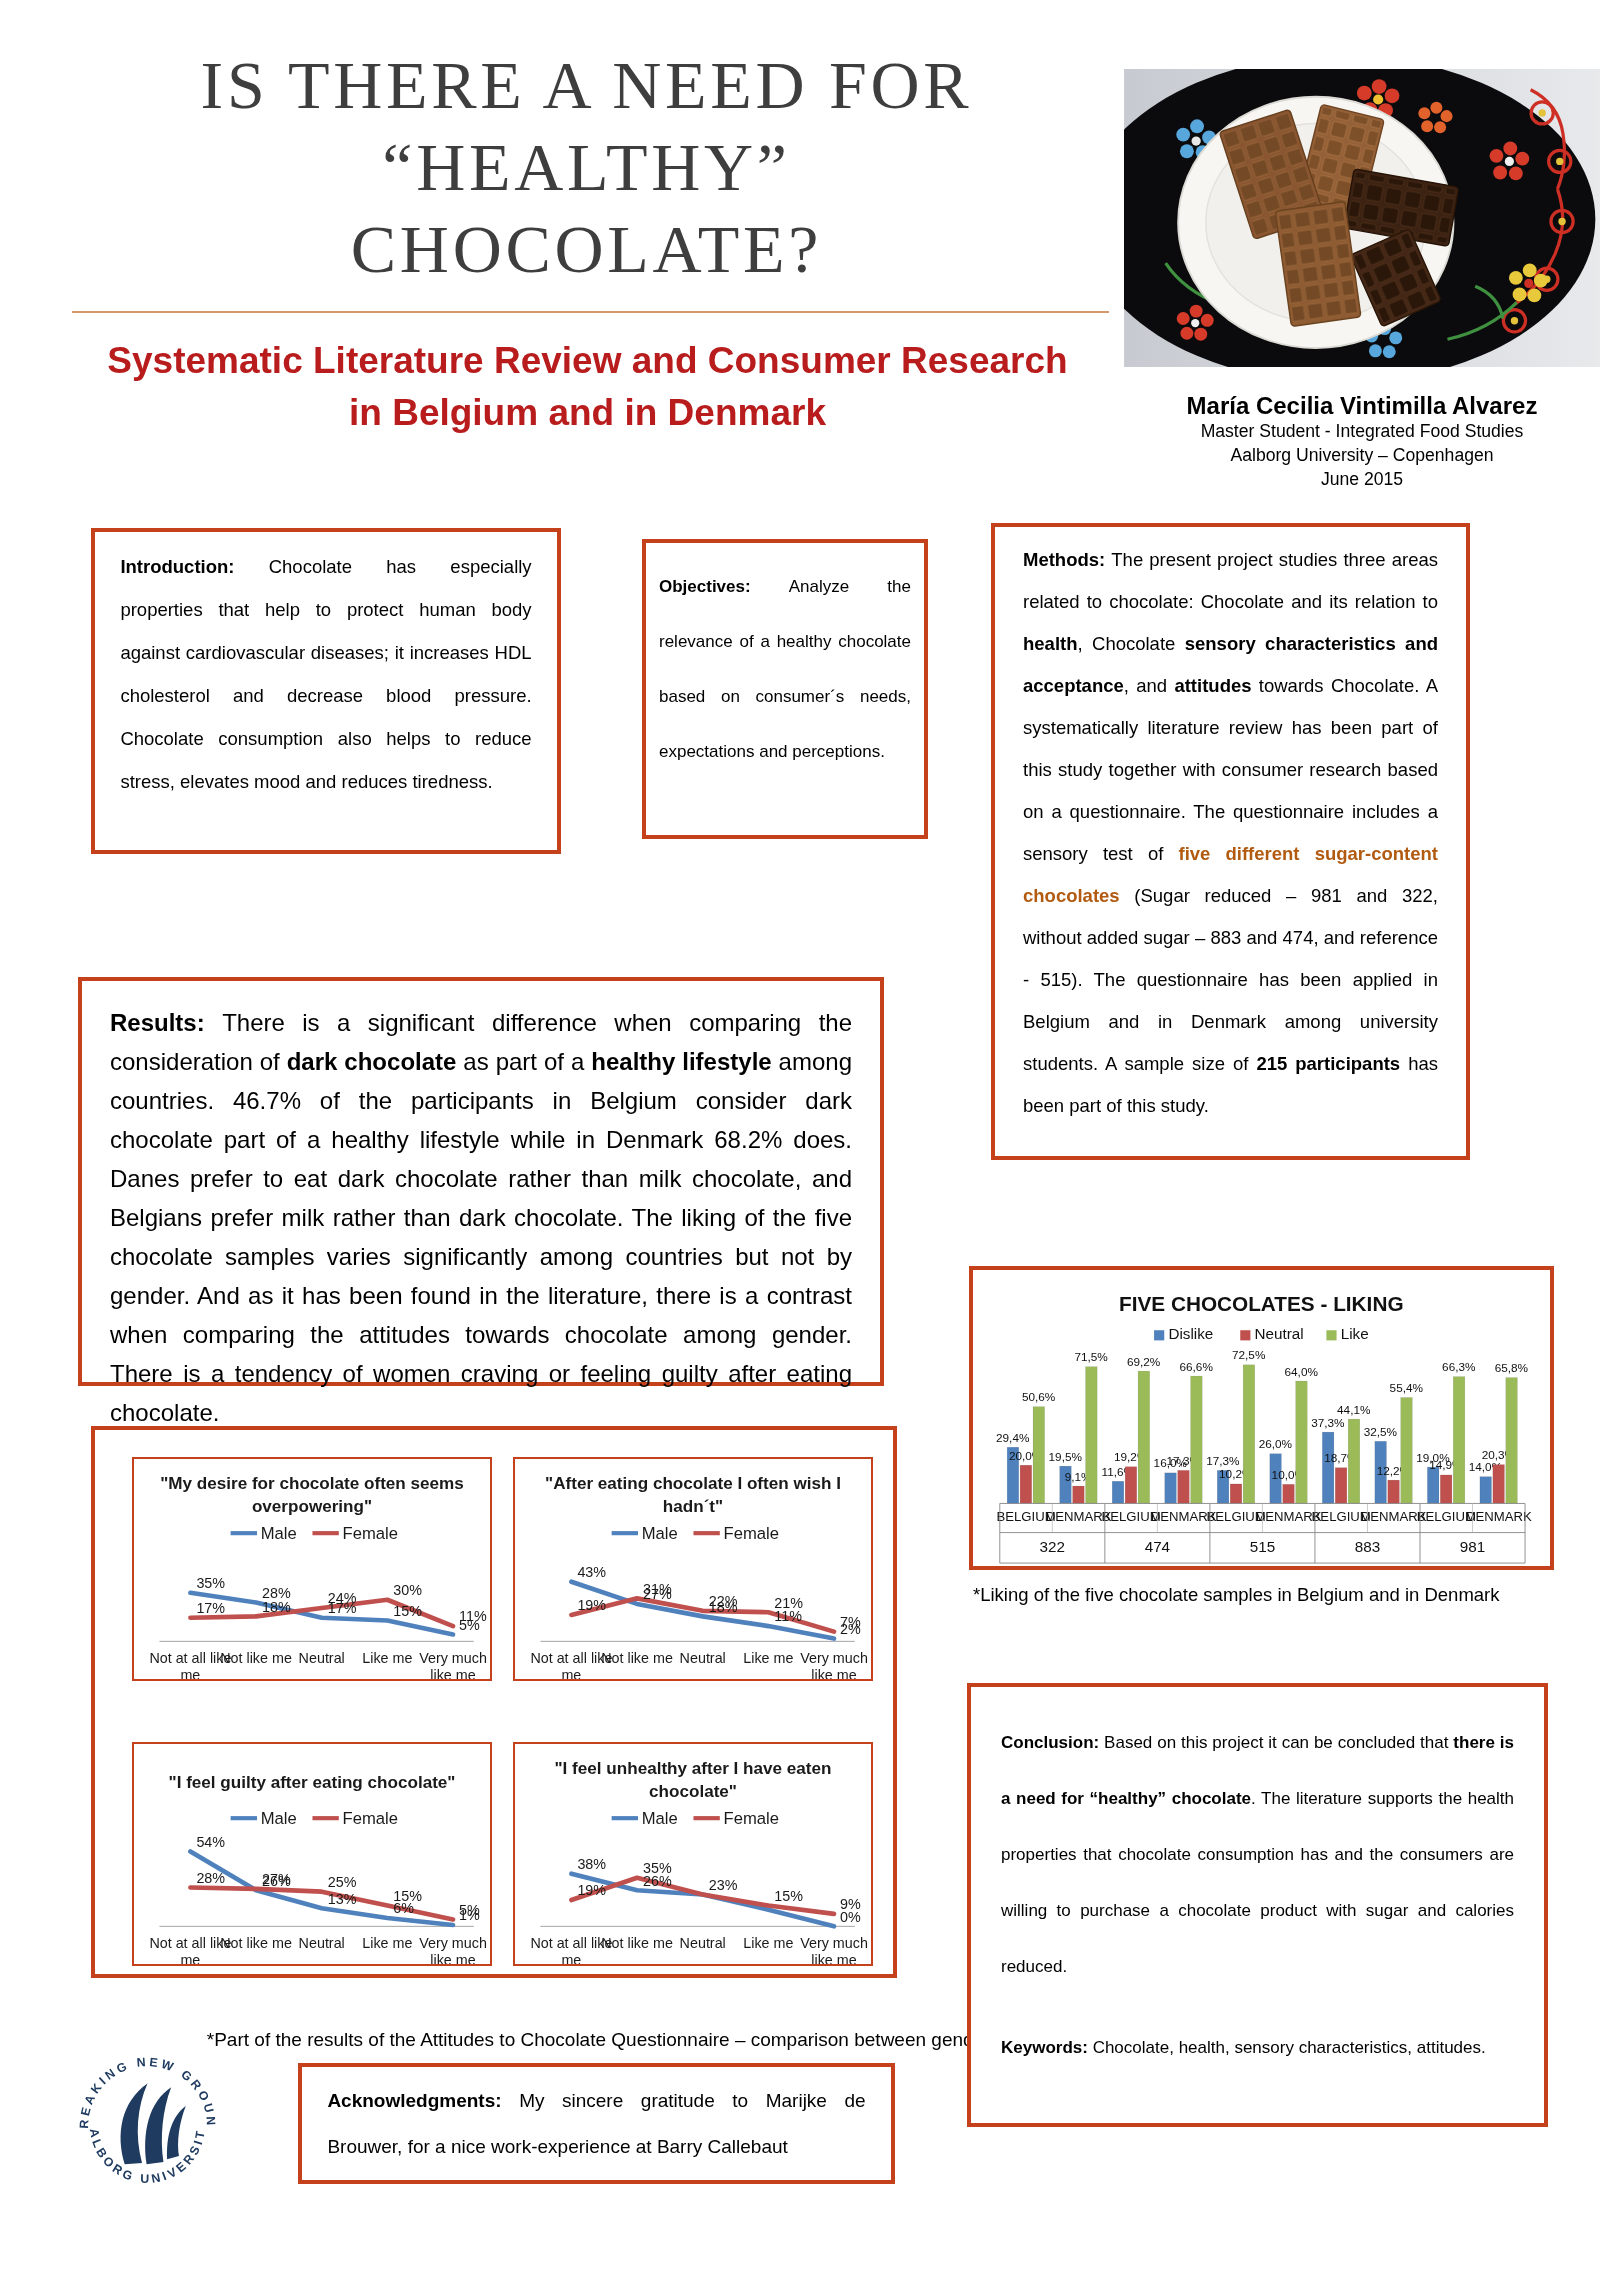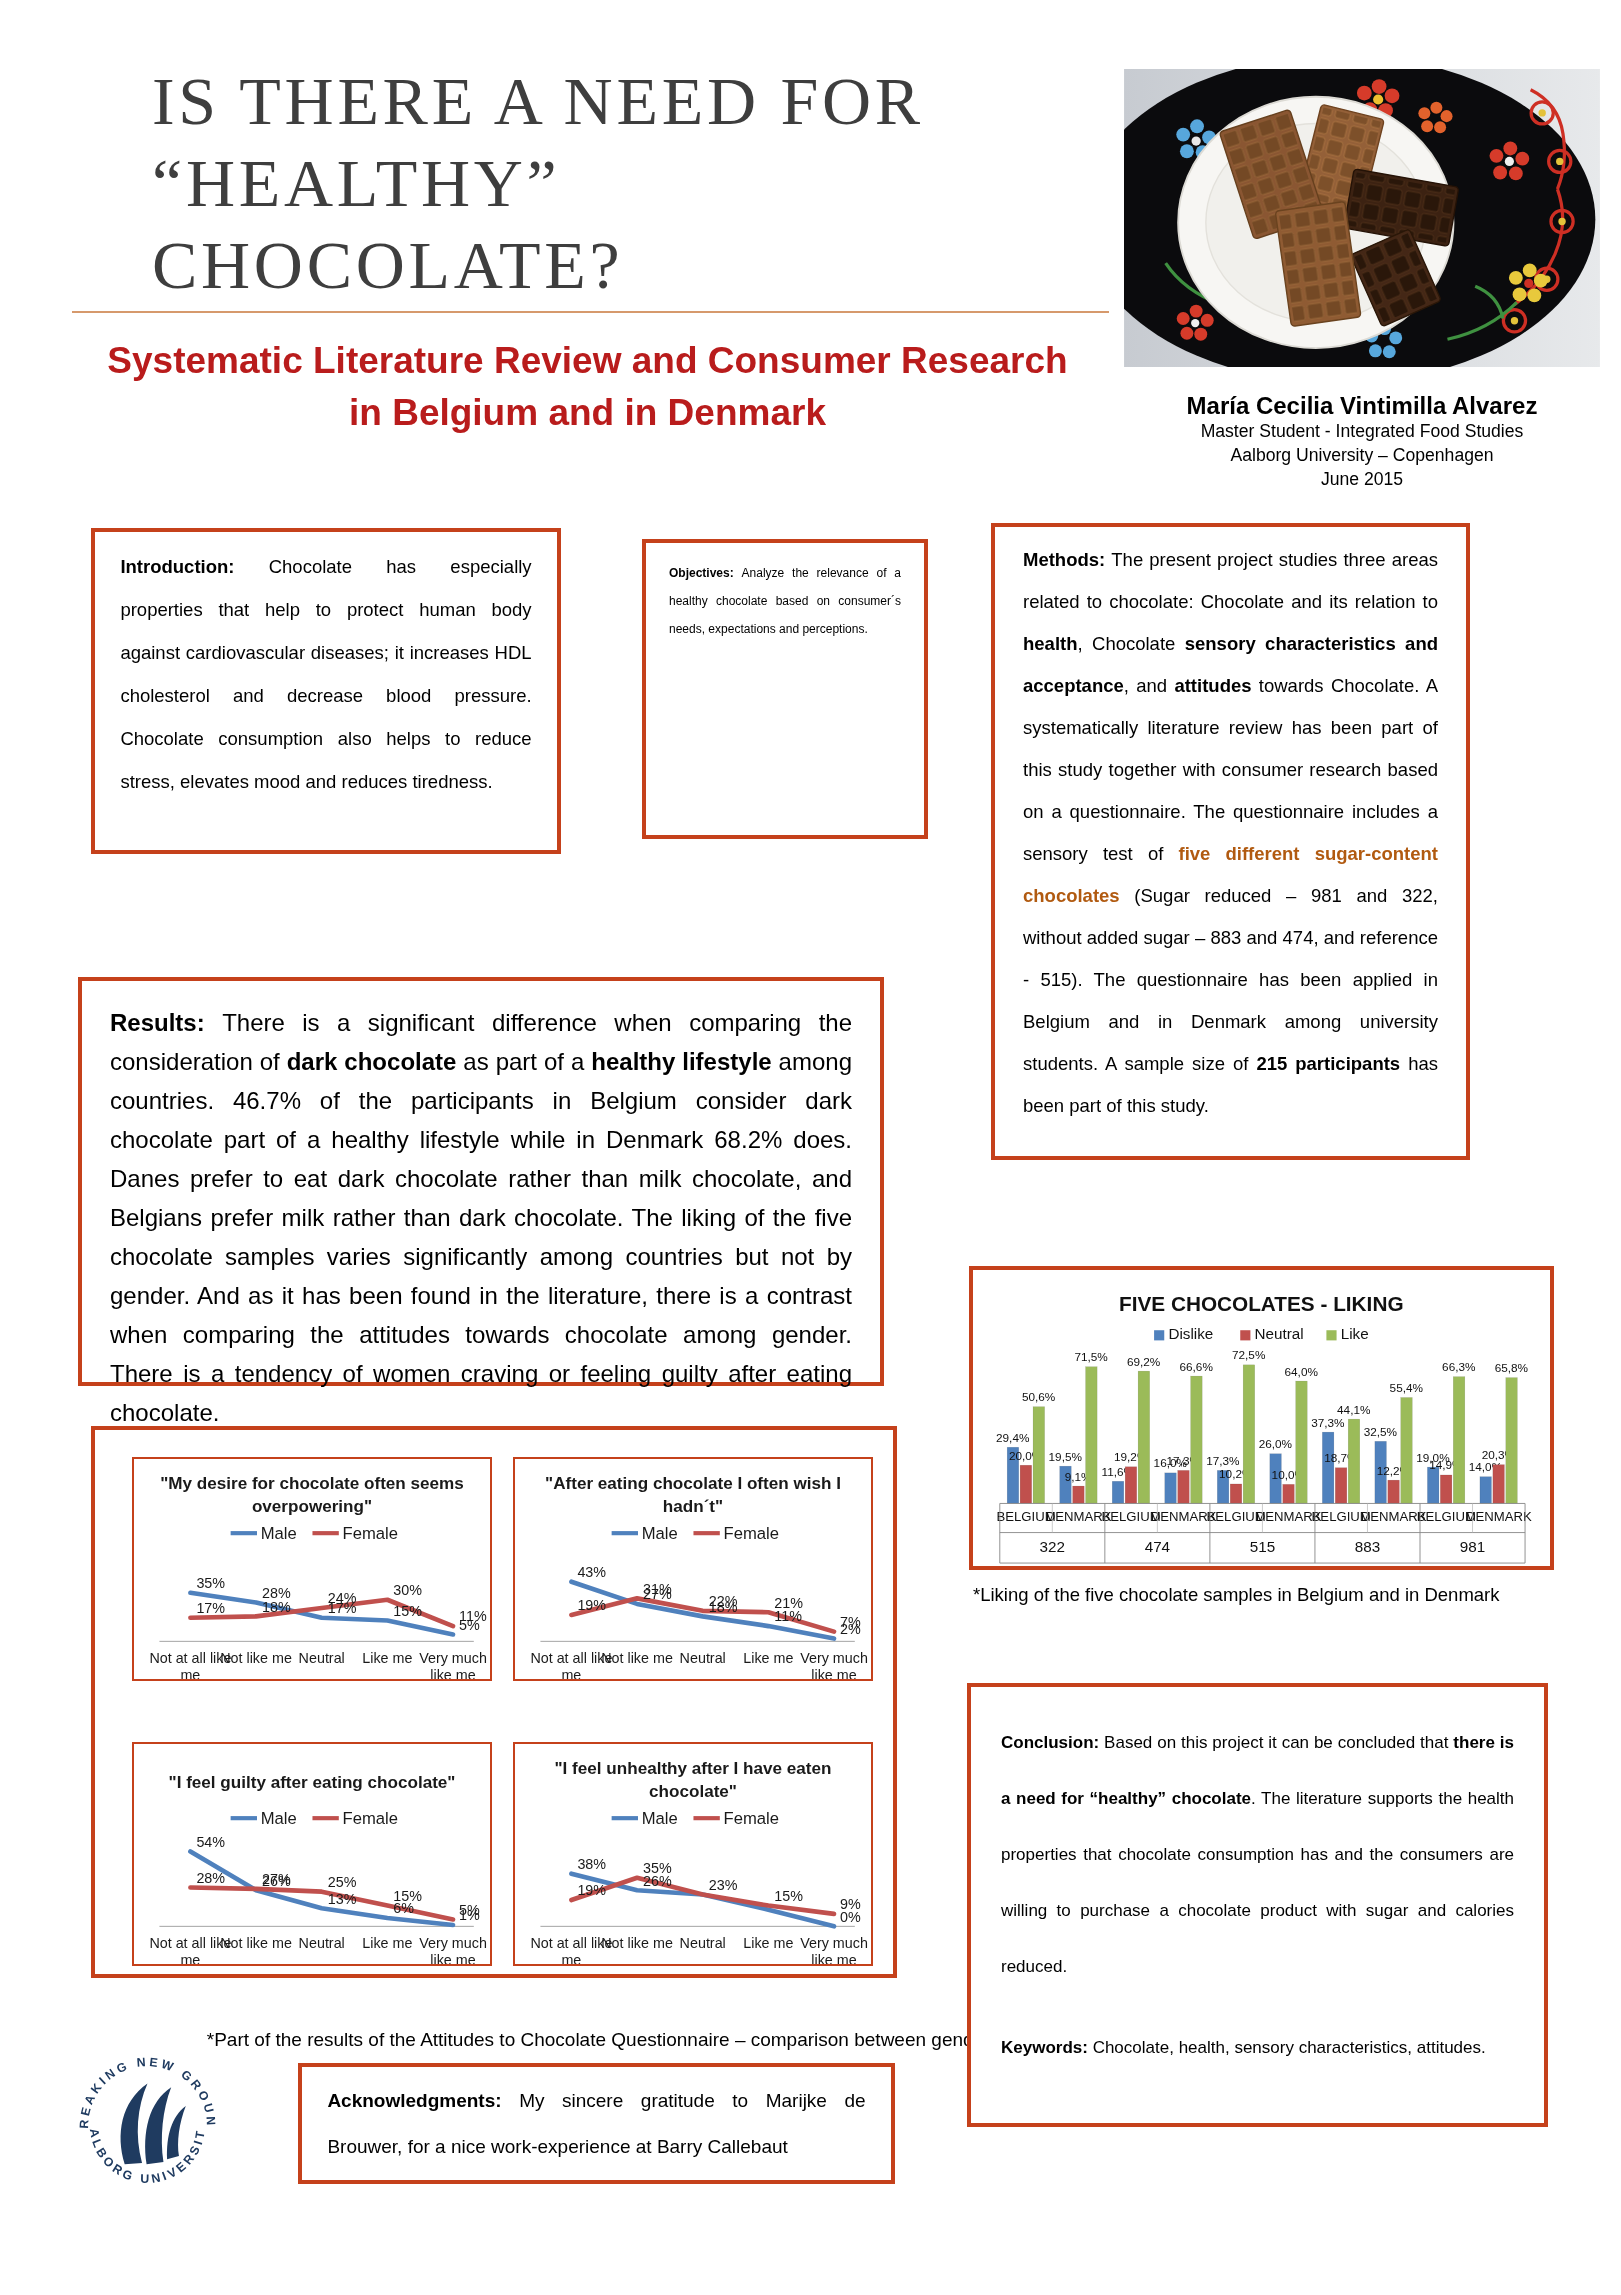--- a/index.html
+++ b/index.html
@@ -1,36 +1,36 @@
 <!DOCTYPE html>
 <html style="font-size:7.4px"><head>
 <meta charset="utf-8">
 <style>
   html,body{margin:0;padding:0;background:#fff;}
   .page{position:relative;width:1621px;height:2295px;background:#ffffff;
         font-family:"Liberation Sans",sans-serif;color:#000;overflow:hidden;}
   .abs{position:absolute;}
-  #poster-title{left:152px;top:60px;width:869px;text-align:left;
+  #poster-title{left:152px;top:44px;width:869px;text-align:center;
      font-family:"Liberation Serif","DejaVu Serif",serif;font-size:68px;line-height:82px;
      letter-spacing:3.7px;color:#3E3E3E;font-weight:500;}
   #divider{left:72px;top:311px;width:1037px;height:1.8px;background:#D6996C;}
   #poster-subtitle{left:79px;top:335px;width:1017px;text-align:center;
      font-size:37px;font-weight:bold;color:#b91c1c;line-height:52px;}
   #photo-wrap{left:1124px;top:69px;width:476px;height:298px;}
   #author-block{left:1124px;top:392px;width:476px;text-align:center;}
   .author-name{font-weight:bold;font-size:24px;line-height:27px;}
   .author-line{font-size:17.6px;line-height:24px;}
   .panel{position:absolute;background:#fff;border:4.2px solid #C5411B;box-sizing:border-box;
          text-align:justify;}
   .b{font-weight:bold;}
   .ob{font-weight:bold;color:#B15A10;}
   #panel-introduction{left:91px;top:528px;width:470px;height:326px;padding:13px 25.4px;
      font-size:18.5px;line-height:43px;}
-  #panel-objectives{left:642px;top:539px;width:286px;height:300px;padding:16px 23px;
-     font-size:12px;line-height:28px;}
+  #panel-objectives{left:642px;top:539px;width:286px;height:300px;padding:16px 13px;
+     font-size:17px;line-height:55px;}
   #panel-methods{left:991px;top:523px;width:479px;height:637px;padding:12px 28px;
      font-size:18.5px;line-height:42px;}
   #panel-results{left:78px;top:949px;width:806px;height:409px;padding:22px 28px;
      font-size:24px;line-height:39px;margin-top:28px;}
   #panel-attitude-charts{left:91px;top:1426px;width:806px;height:552px;border:4.2px solid #C5411B;
      position:absolute;box-sizing:border-box;background:#fff;}
   .mini{position:absolute;width:360px;height:224px;border:2.3px solid #C5411B;box-sizing:border-box;background:#fff;}
   #mini-0{left:37px;top:27px;} #mini-1{left:418px;top:27px;}
   #mini-2{left:37px;top:312px;} #mini-3{left:418px;top:312px;}
   #caption-attitudes{left:76px;top:2029px;width:924px;font-size:19px;text-align:right;}

